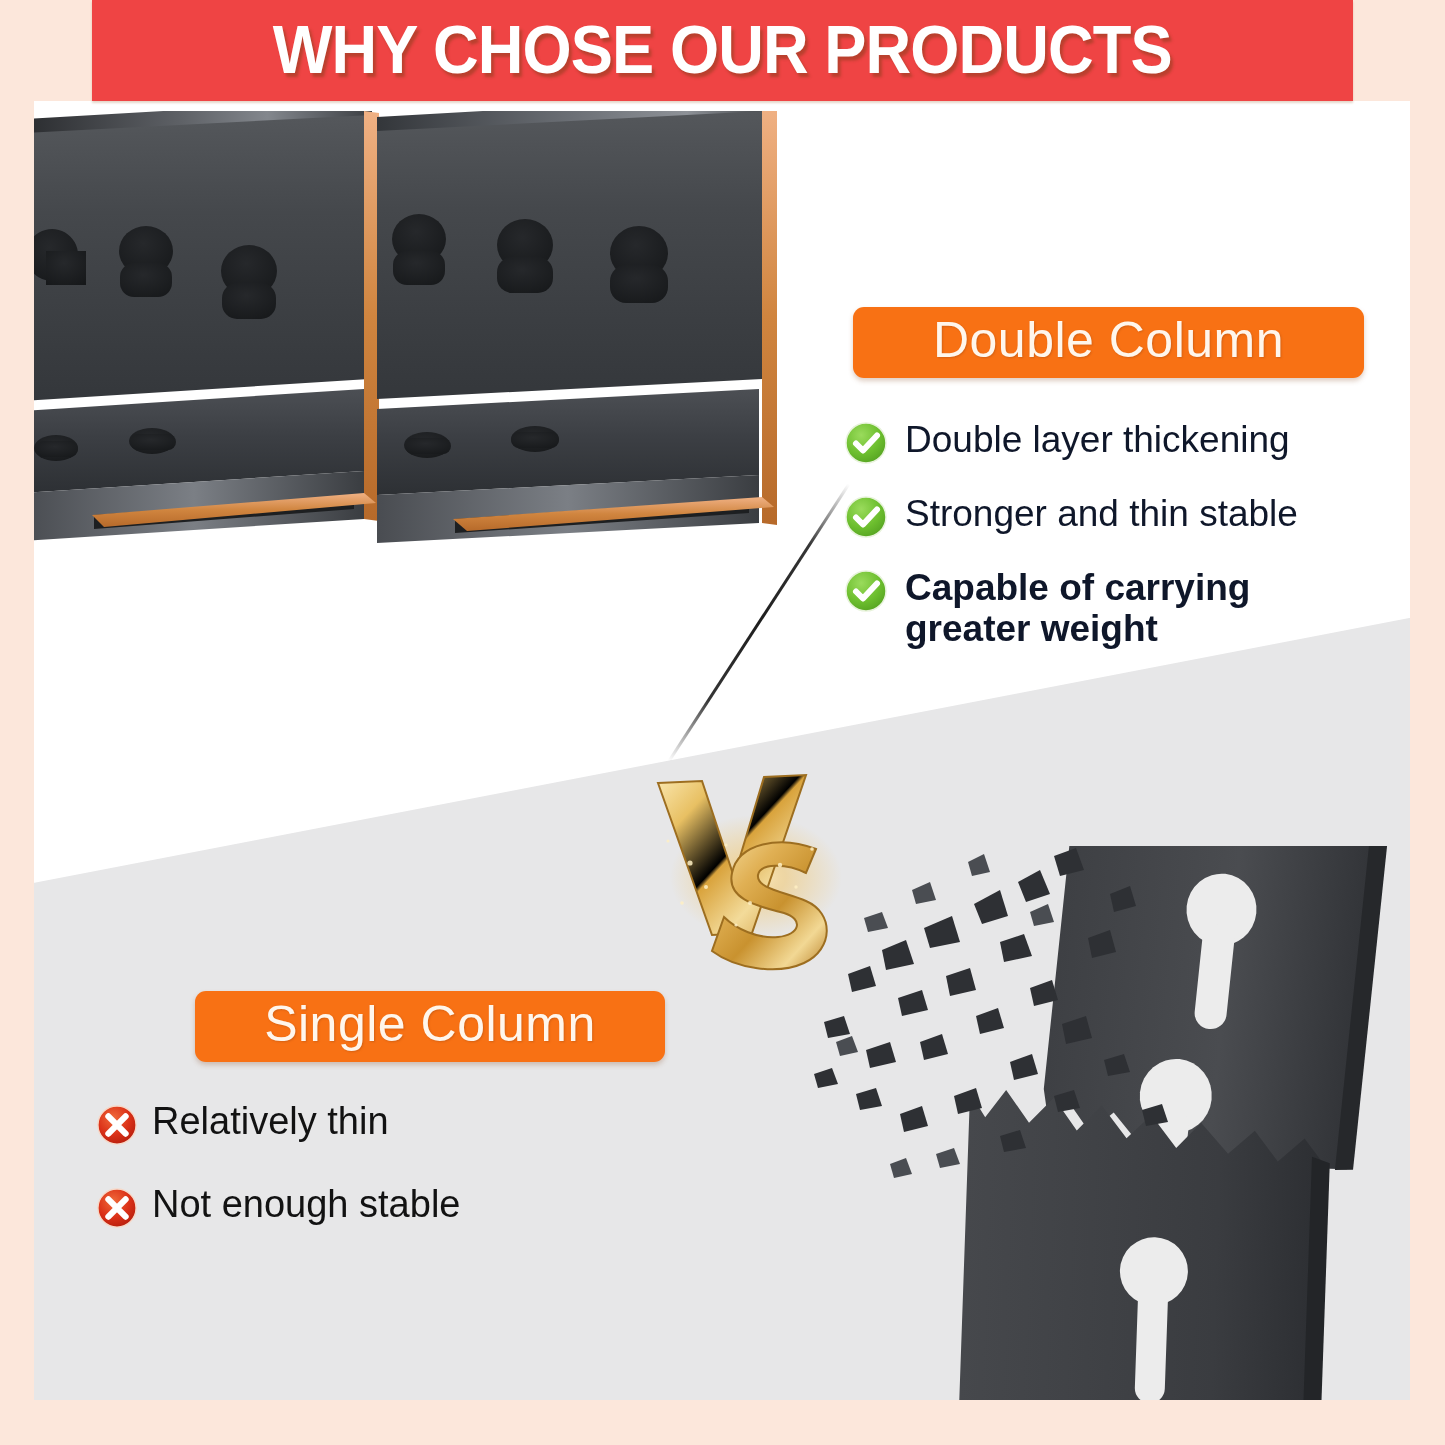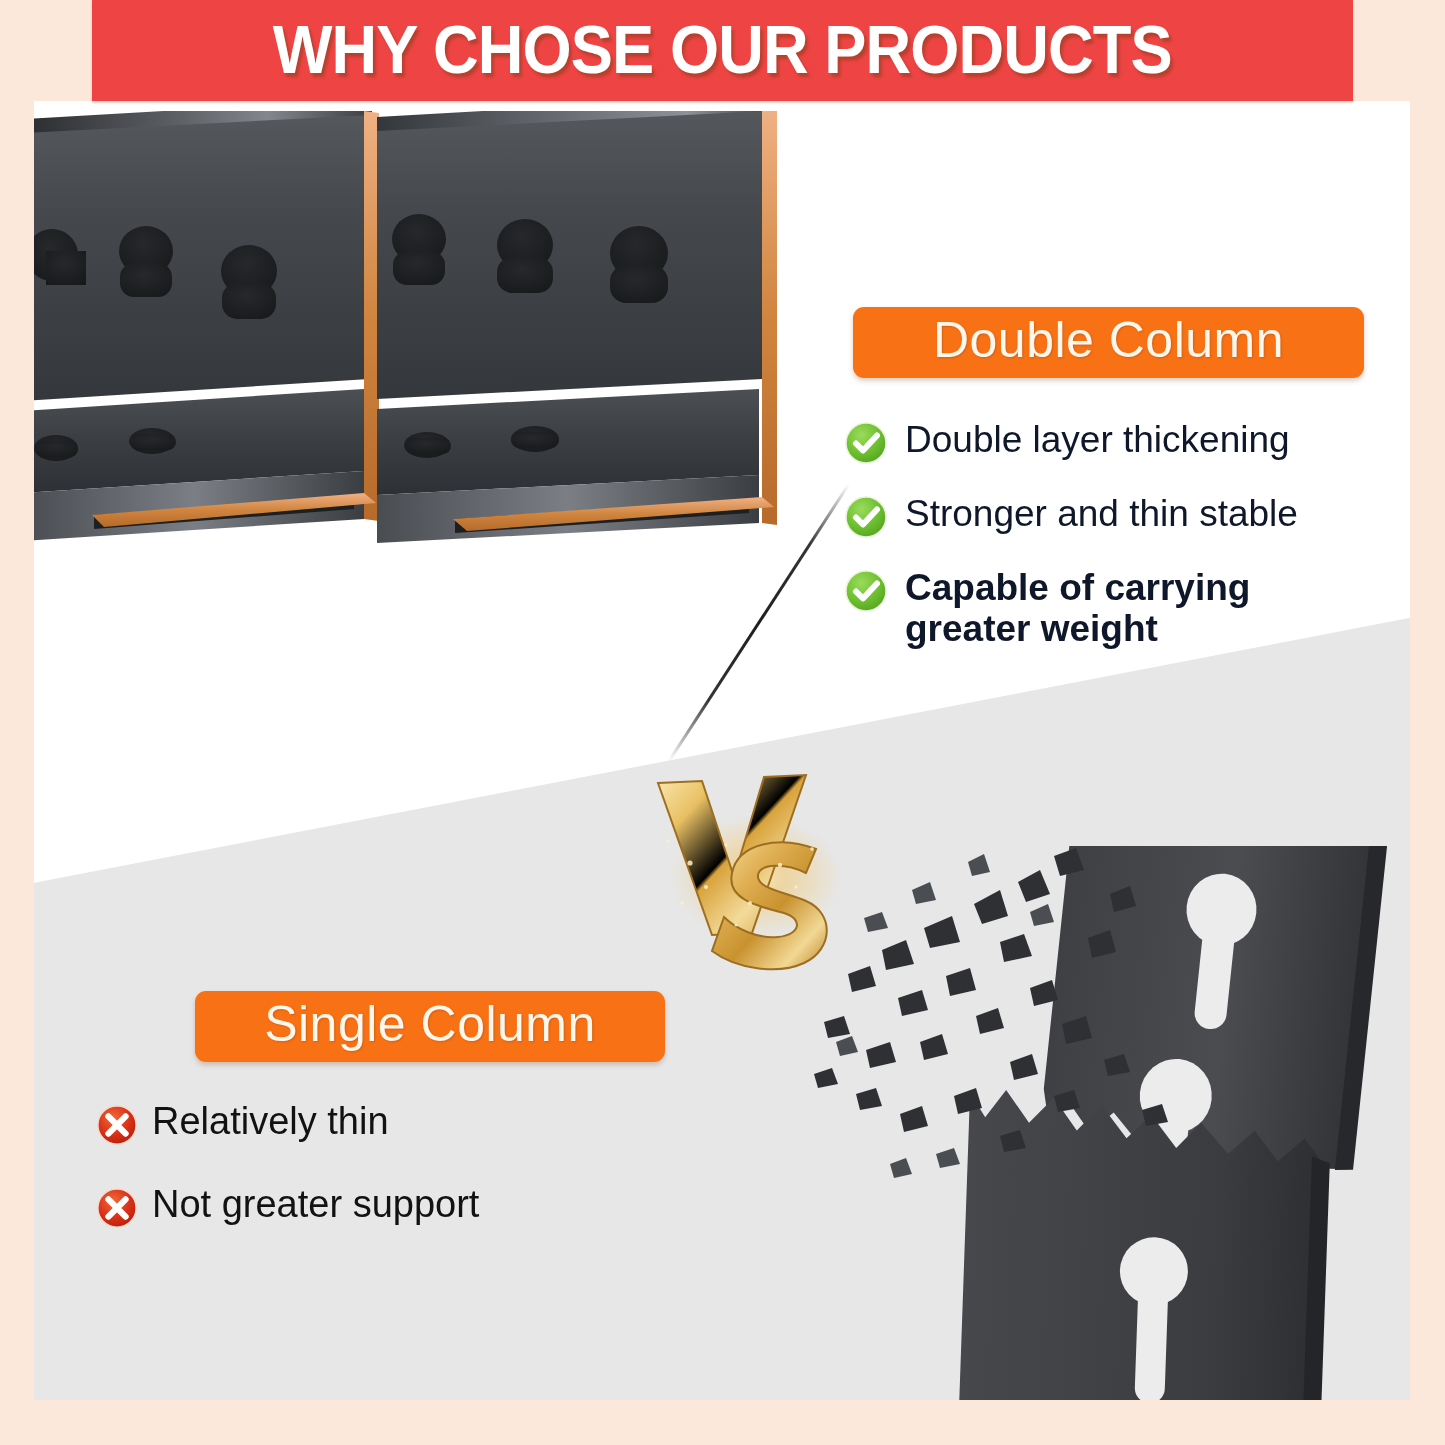--- a/index.html
+++ b/index.html
@@ -396,19 +396,19 @@
           <path d="M13,13 L31,31 M31,13 L13,31" fill="none" stroke="#FFFFFF" stroke-width="6.5" stroke-linecap="round"></path>
         </svg>
         <span class="bullet-text-neg">Relatively thin</span>
       </div>
 
       <div class="bullet">
         <svg class="bullet-icon" viewBox="0 0 44 44">
           <circle cx="22" cy="22" r="20" fill="url(#red1)" stroke="#F6D9C9" stroke-width="1.5"></circle>
           <path d="M13,13 L31,31 M31,13 L13,31" fill="none" stroke="#FFFFFF" stroke-width="6.5" stroke-linecap="round"></path>
         </svg>
-        <span class="bullet-text-neg">Not greater support</span>
+        <span class="bullet-text-neg">Not enough stable</span>
       </div>
 
     </div>
 
   </div>
 </div>
 
 </body></html>

